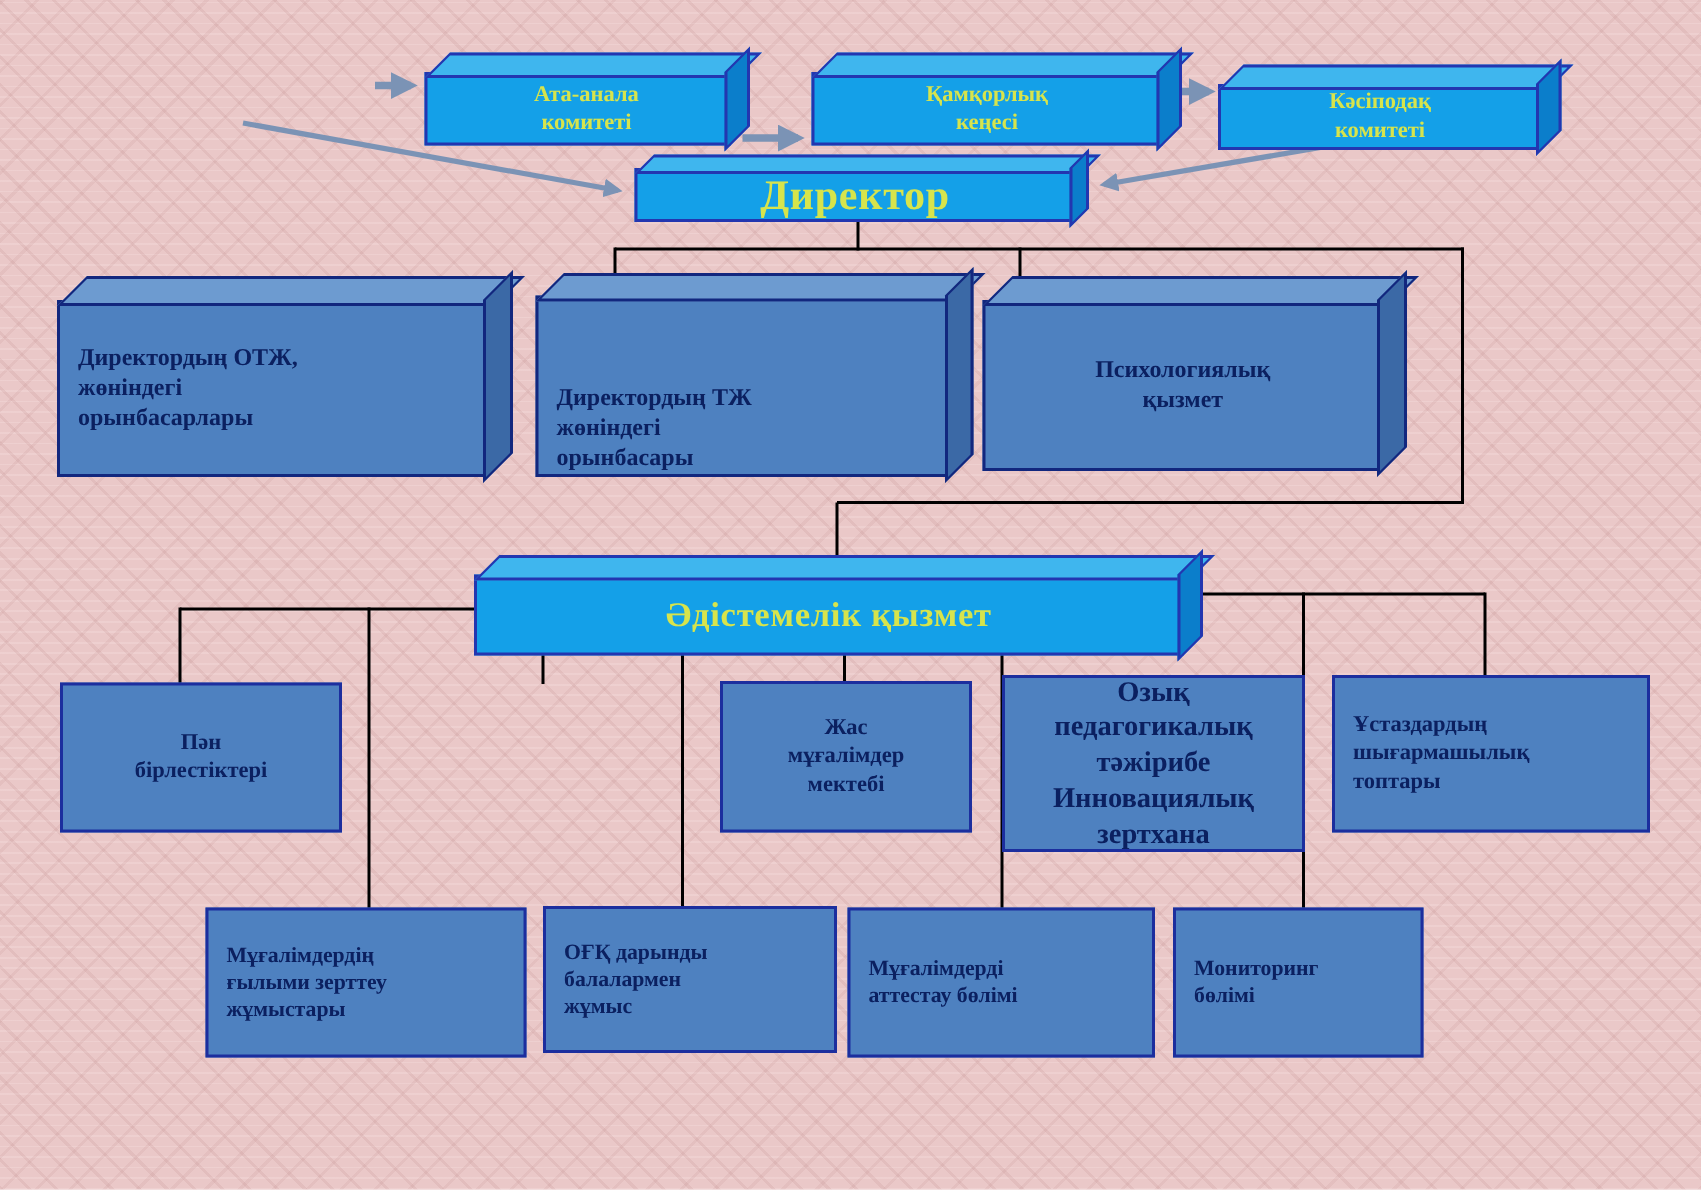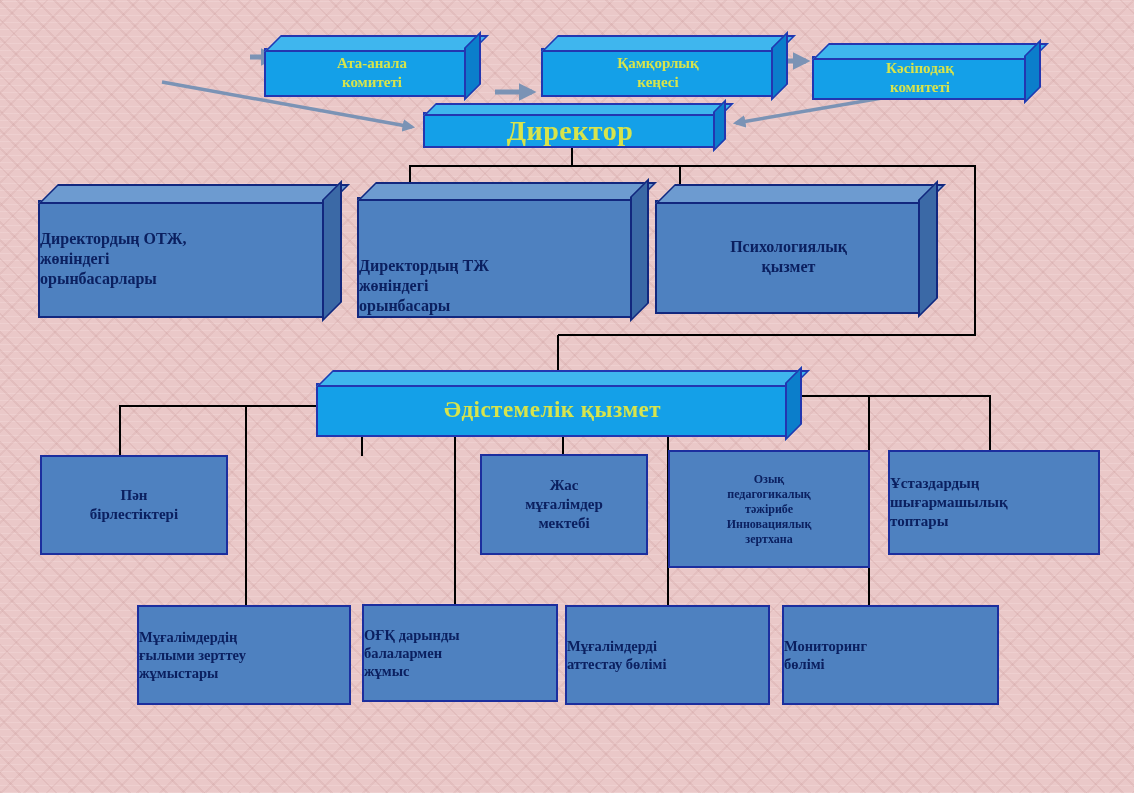--- a/index.html
+++ b/index.html
@@ -45,31 +45,31 @@
     background:#4e81c0; border:2px solid #1c2e9e;
   }
 
   .lbl{
     white-space:pre-line; font-weight:bold; line-height:1.25;
     text-align:center; position:relative; z-index:4;
   }
   .bright .lbl{ color:#d7e44c; }
   .steel .lbl, .flat .lbl{ color:#0b2060; }
 
-  .align-left{ justify-content:flex-start; padding-left:0; }
+  .align-left{ justify-content:flex-start; padding-left:12px; }
   .align-left .lbl{ text-align:left; }
 
   .underline .lbl{ text-decoration:underline; }
 
   .fs15 .lbl{ font-size:15px; }
   .fs16 .lbl{ font-size:16px; }
   .fs21 .lbl{ font-size:28px; letter-spacing:.5px; }
   .fs23 .lbl{ font-size:23px; letter-spacing:.5px; }
   .fs145 .lbl{ font-size:14.5px; }
-  .fs135 .lbl{ font-size:12px; }
+  .fs135 .lbl{ font-size:19px; }
 </style>
 </head>
 <body>
 
 <div class="stage">
 
   <svg class="wires" width="1134" height="793">
     <defs>
       <marker id="ah" viewBox="0 0 10 10" refX="7.5" refY="5" markerWidth="3.6" markerHeight="3.6" orient="auto">
         <path d="M0 0 L10 5 L0 10 z" fill="#7b93b5"></path>
@@ -98,21 +98,21 @@
     <g stroke="#7b93b5" fill="none">
       <line x1="250" y1="57" x2="274" y2="57" stroke-width="5" marker-end="url(#ah)"></line>
       <line x1="495" y1="92" x2="532" y2="92" stroke-width="5" marker-end="url(#ah)"></line>
       <line x1="787" y1="61" x2="806" y2="61" stroke-width="5" marker-end="url(#ah)"></line>
       <line x1="162" y1="82" x2="412" y2="127" stroke-width="3.5" marker-end="url(#ah)"></line>
       <line x1="888" y1="97" x2="736" y2="123" stroke-width="3.5" marker-end="url(#ah)"></line>
     </g>
   </svg>
 
 
-  <div class="box3d bright fs15" style="left:264px;top:48px;width:204px;height:49px;padding-left:12px;--d:13px;">
+  <div class="box3d bright fs15" style="left:283px;top:48px;width:204px;height:49px;padding-left:12px;--d:13px;">
     <span class="lbl">Ата-анала
 комитеті</span>
   </div>
 
   <div class="box3d bright fs15" style="left:541px;top:48px;width:234px;height:49px;--d:13px;">
     <span class="lbl">Қамқорлық
 кеңесі</span>
   </div>
 
   <div class="box3d bright fs15" style="left:812px;top:56px;width:216px;height:44px;--d:13px;">
@@ -181,18 +181,18 @@
     <span class="lbl">ОҒҚ дарынды
 балалармен
 жұмыс</span>
   </div>
 
   <div class="flat fs145 align-left" style="left:565px;top:605px;width:205px;height:100px;">
     <span class="lbl">Мұғалімдерді
 аттестау бөлімі</span>
   </div>
 
-  <div class="flat fs145 align-left" style="left:782px;top:605px;width:217px;height:100px;">
+  <div class="flat fs145 align-left" style="left:782px;top:605px;width:167px;height:100px;">
     <span class="lbl">Мониторинг
 бөлімі</span>
   </div>
 
 </div>
 
 </body></html>

